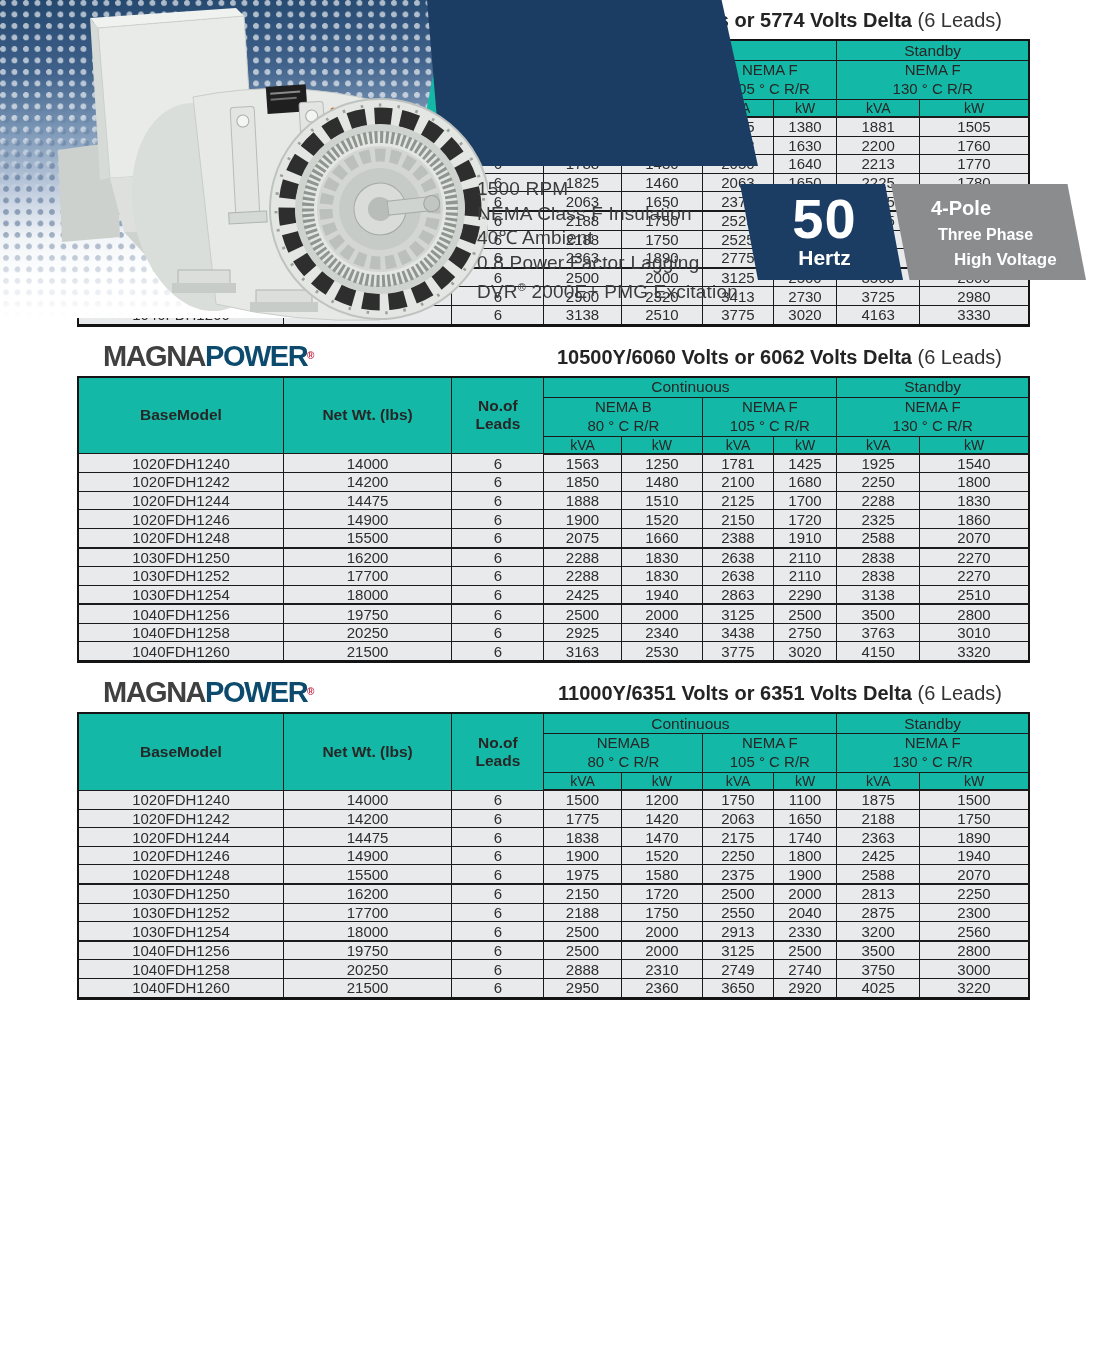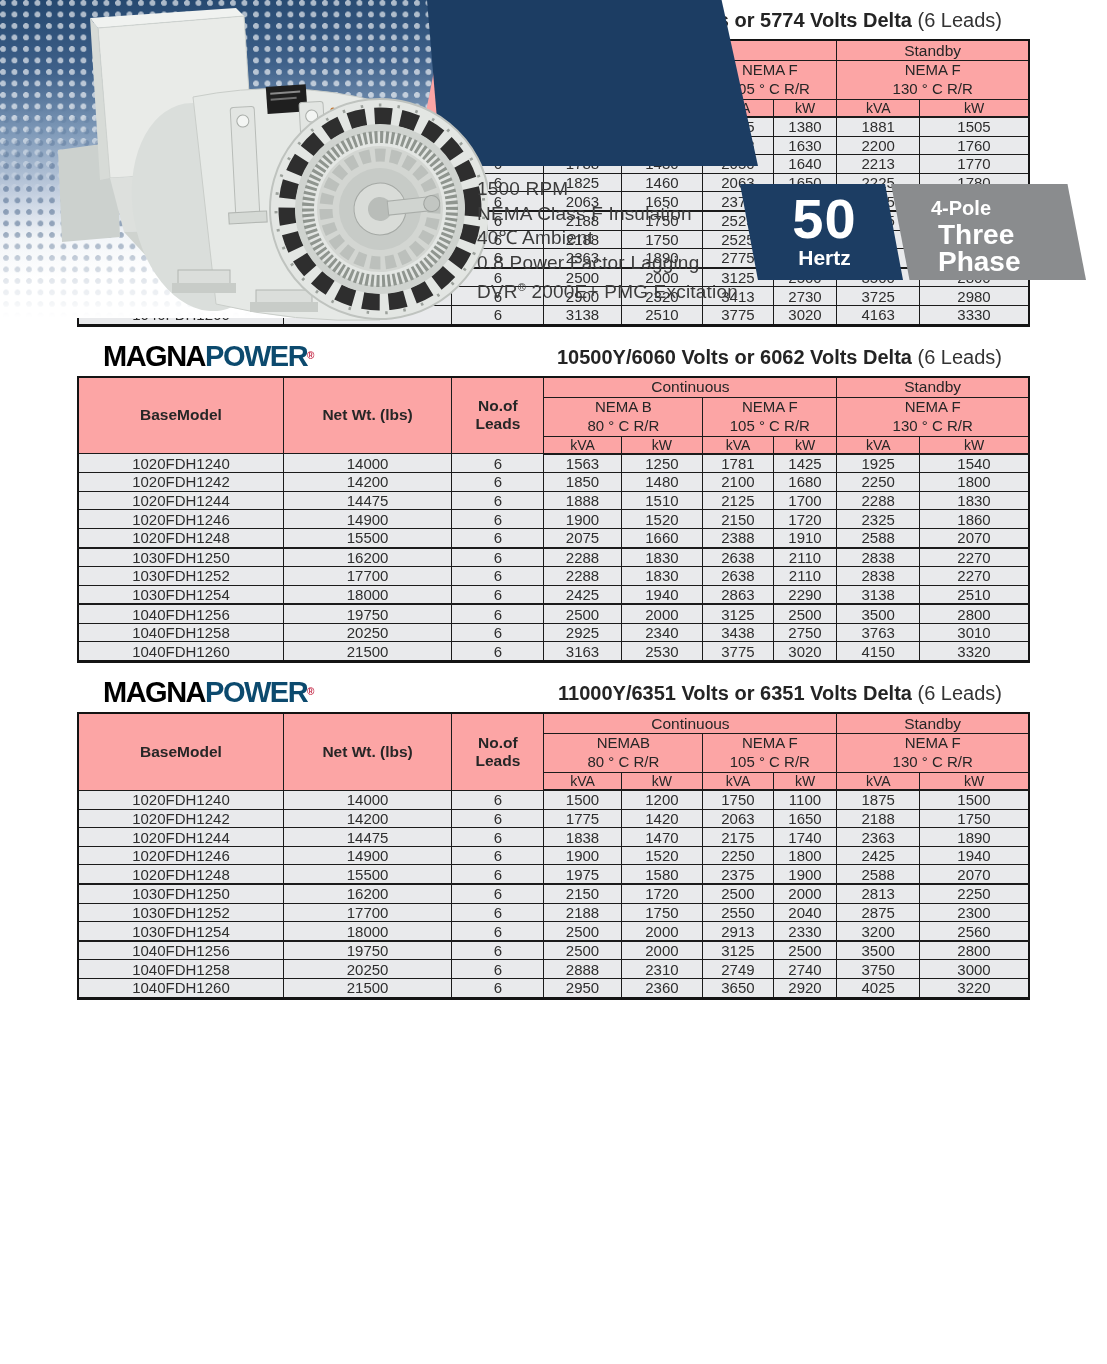--- a/index.html
+++ b/index.html
@@ -39,40 +39,40 @@
     clip-path:polygon(0 0,89% 0,100% 100%,11% 100%);
     display:flex;flex-direction:column;align-items:center;justify-content:center;
     color:#fff;padding-left:6px;box-sizing:border-box;}
   .hertz-value{font-size:56px;font-weight:800;line-height:48px;letter-spacing:1px;}
   .hertz-unit{font-size:21px;font-weight:bold;margin-top:3px;}
 
   .type-badge{position:absolute;left:891px;top:184px;width:195px;height:96px;background:#8a8c8e;
     clip-path:polygon(0 0,90.5% 0,100% 100%,9.5% 100%);
     color:#fff;font-weight:bold;box-sizing:border-box;padding:11px 0 0 40px;}
   .type-line1{font-size:20px;line-height:26px;}
-  .type-line2{font-size:28px;line-height:27px;margin-left:7px;}
+  .type-line2{font-size:16px;line-height:27px;margin-left:7px;}
   .type-line3{font-size:17px;line-height:24px;margin-left:23px;}
 
   
   .section-header{display:flex;justify-content:space-between;align-items:flex-end;
     margin:0 77px;padding:9px 28px 5px 26px;}
   .section-first .section-header{padding-top:4px;}
   .logo{font-weight:bold;font-size:29px;letter-spacing:-1.5px;line-height:30px;white-space:nowrap;}
-  .logo .magna{color:#000000;}
+  .logo .magna{color:#404040;}
   .logo .power{color:#0c4a6e;}
   .logo .reg{font-size:10px;vertical-align:top;color:#c2203f;letter-spacing:0;}
   .table-title{font-size:20px;color:#242424;white-space:nowrap;padding-bottom:2px;}
   .table-title .t-bold{font-weight:bold;}
   .table-title .t-normal{font-weight:normal;color:#333;}
 
   table.data-table{margin:0 77px;width:953px;border-collapse:collapse;table-layout:fixed;
     border:2px solid #141414;border-bottom-width:3px;}
   .data-table th,.data-table td{border:1.5px solid #1b1b1b;padding:0;text-align:center;
     font-family:"Liberation Sans",sans-serif;}
-  .data-table thead th{background:#fca5a5;font-weight:normal;color:#262626;}
+  .data-table thead th{background:#14b8a6;font-weight:normal;color:#262626;}
   .data-table th.big-head{font-size:17.5px;font-weight:bold;}
   .data-table tr.hr1 th{height:19px;font-size:15.5px;}
   .data-table tr.hr2 th{height:38px;font-size:15px;line-height:1.25;margin-top:37px;}
   .data-table tr.hr3 th{height:16px;font-size:14px;border-bottom-width:2px;}
   .data-table td{height:17.6px;font-size:15px;color:#2e2e2e;background:#e9eaec;
     border-top-width:1px;border-bottom-width:1px;line-height:1;}
   .data-table tr.grp td{border-top-width:2.5px;}
 </style>
 </head>
 <body>

